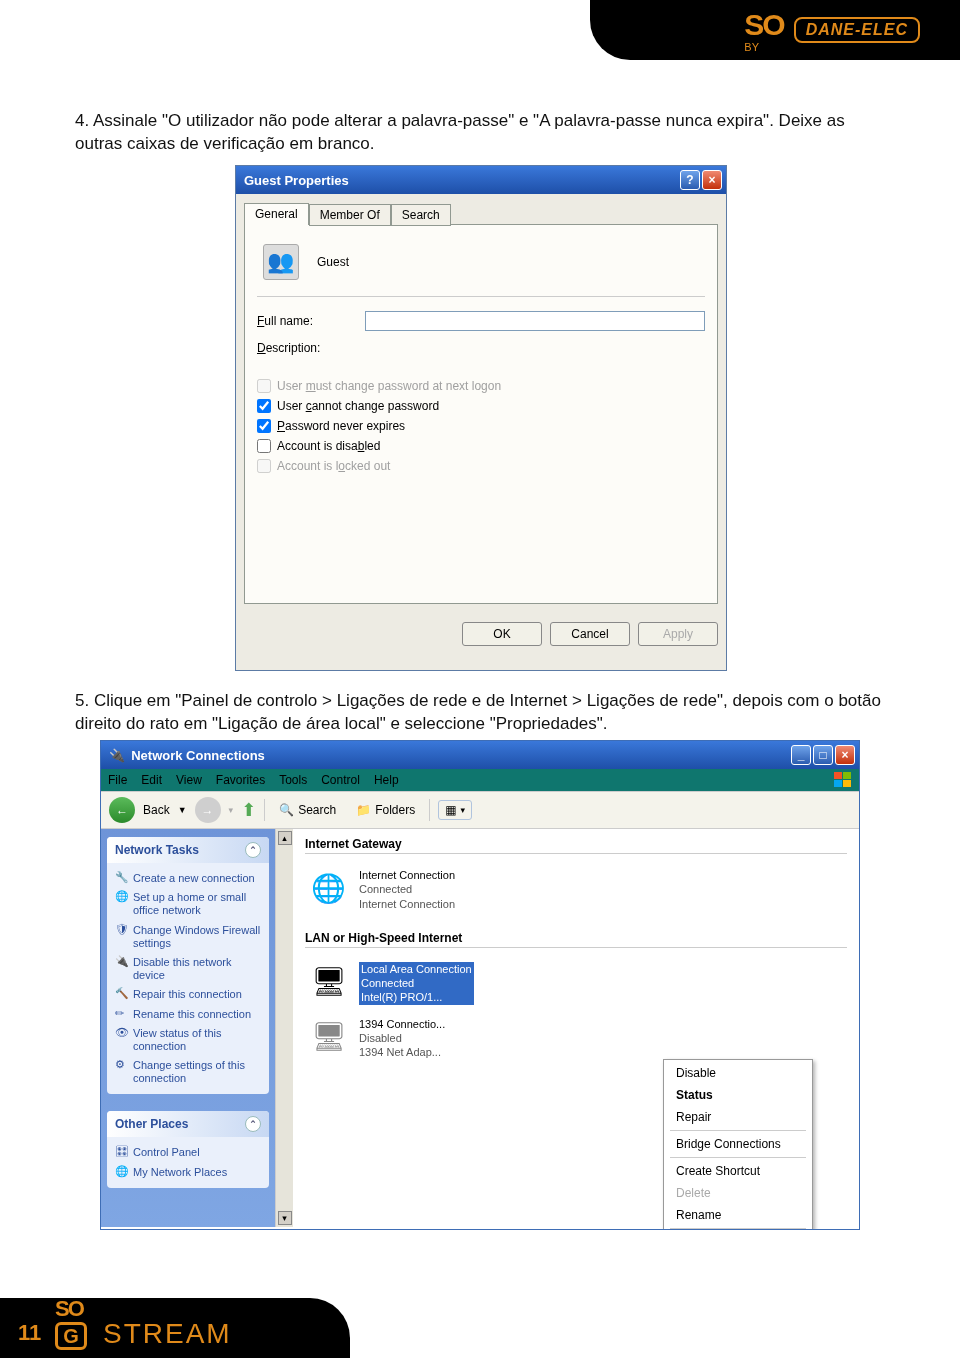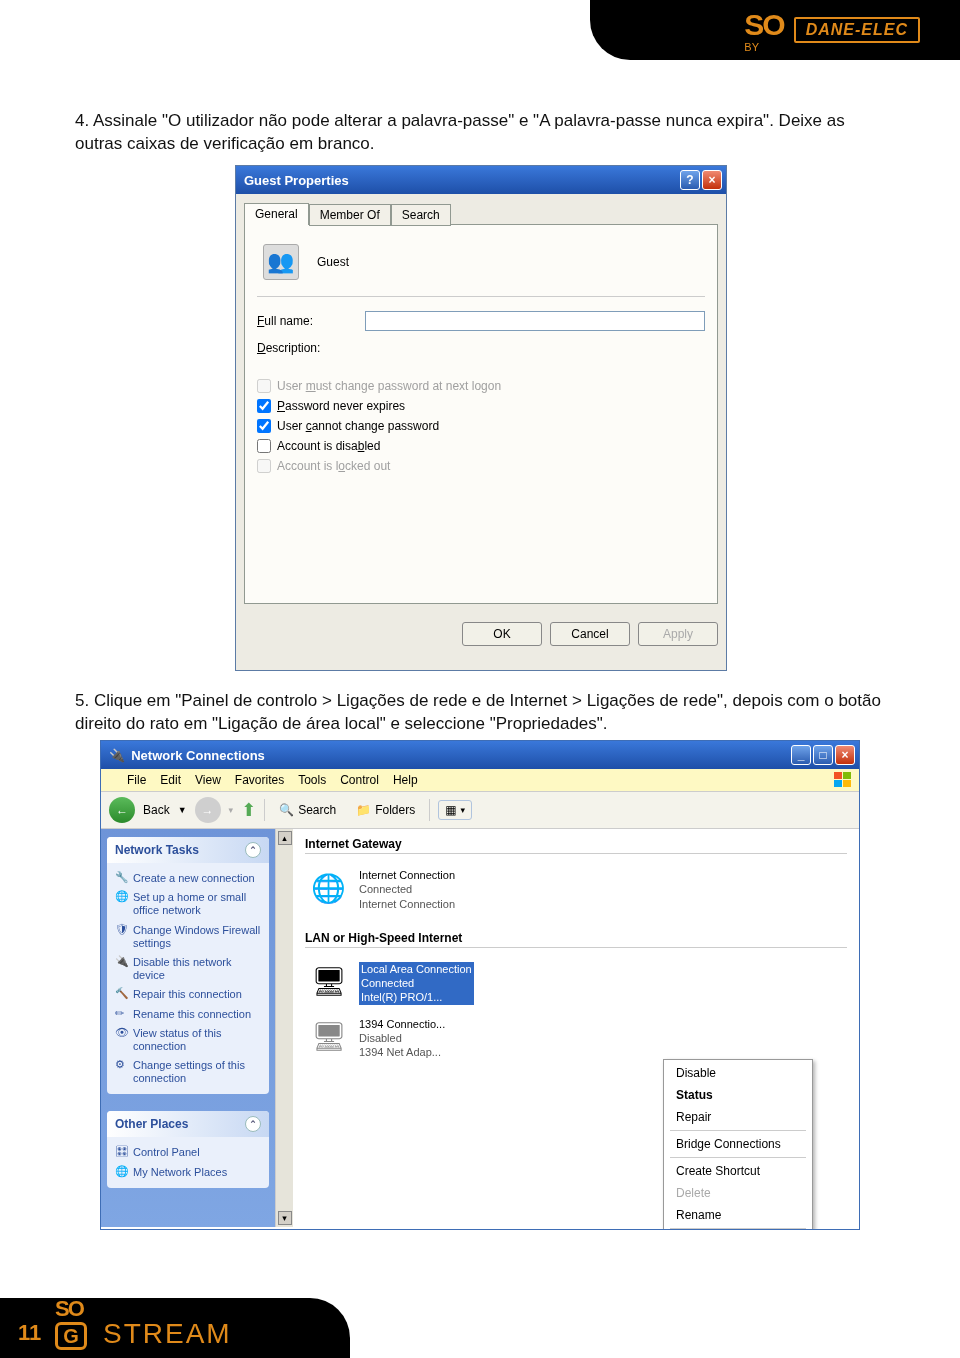--- a/index.html
+++ b/index.html
@@ -35,21 +35,21 @@
     letter-spacing: -2px;
   }
   .top-header .by {
     font-size: 11px;
     color: #E08A1A;
     position: relative;
     top: 6px;
   }
   .top-header .dane {
     border: 2px solid #E08A1A;
-    border-radius: 2px;
+    border-radius: 8px;
     padding: 2px 10px;
     font-style: italic;
     font-weight: bold;
     font-size: 16px;
     color: #E08A1A;
     letter-spacing: 1px;
   }
   
   .desc {
     position: absolute;
@@ -171,23 +171,23 @@
     background: linear-gradient(to bottom, #3A78DA, #1E4FA8);
     color: #fff;
     display: flex; align-items: center;
     justify-content: space-between;
     padding: 0 4px 0 8px;
     font-weight: bold; font-size: 13px;
   }
   .nc-titlebar .left { display: flex; align-items: center; gap: 6px; }
   .nc-titlebar .btns { display: flex; gap: 2px; }
   .nc-menu {
-    background: #fef9c3;
+    background: #0f766e;
     border-bottom: 1px solid #ccc;
-    display: flex; gap: 14px; padding: 4px 26px;
+    display: flex; gap: 14px; padding: 4px 7px;
     font-size: 12px;
     position: relative;
   }
   .nc-menu .winlogo {
     position: absolute; right: 6px; top: 2px;
     width: 20px; height: 18px;
     display: flex; align-items: center; justify-content: center;
   }
   .nc-toolbar {
     background: #F4F3EB;
@@ -396,25 +396,25 @@
       <div class="form-row">
         <label><span class="u">D</span>escription:</label>
       </div>
       <div style="height:8px"></div>
       <div class="chk disabled">
         <input type="checkbox" disabled="" style="">
         <span>User <span class="u">m</span>ust change password at next logon</span>
       </div>
       <div class="chk">
         <input type="checkbox" checked="" style="">
-        <span><span class="u">P</span>assword never expires</span>
+        <span>User <span class="u">c</span>annot change password</span>
       </div>
       <div class="chk">
         <input type="checkbox" checked="" style="">
-        <span>User <span class="u">c</span>annot change password</span>
+        <span><span class="u">P</span>assword never expires</span>
       </div>
       <div class="chk">
         <input type="checkbox" style="">
         <span>Account is disa<span class="u">b</span>led</span>
       </div>
       <div class="chk disabled">
         <input type="checkbox" disabled="" style="">
         <span>Account is l<span class="u">o</span>cked out</span>
       </div>
     </div>

